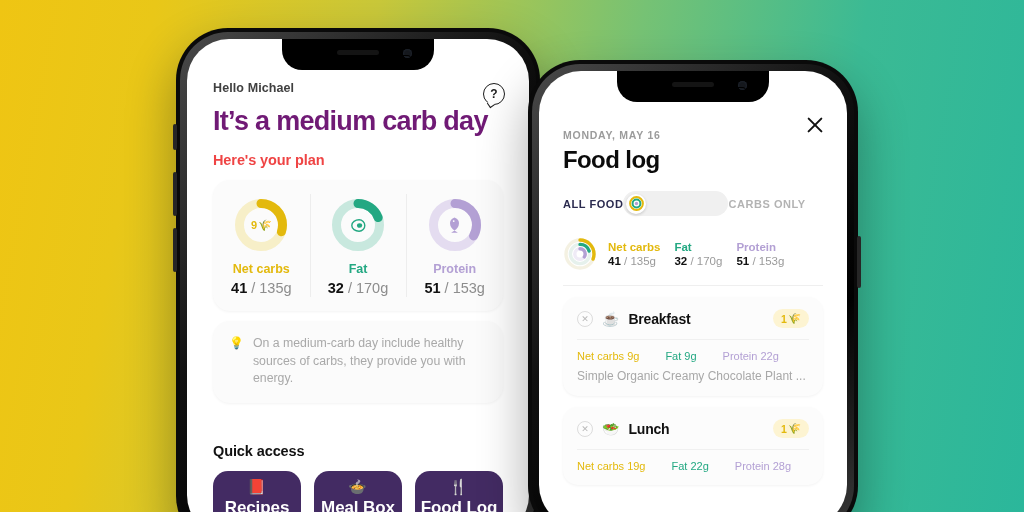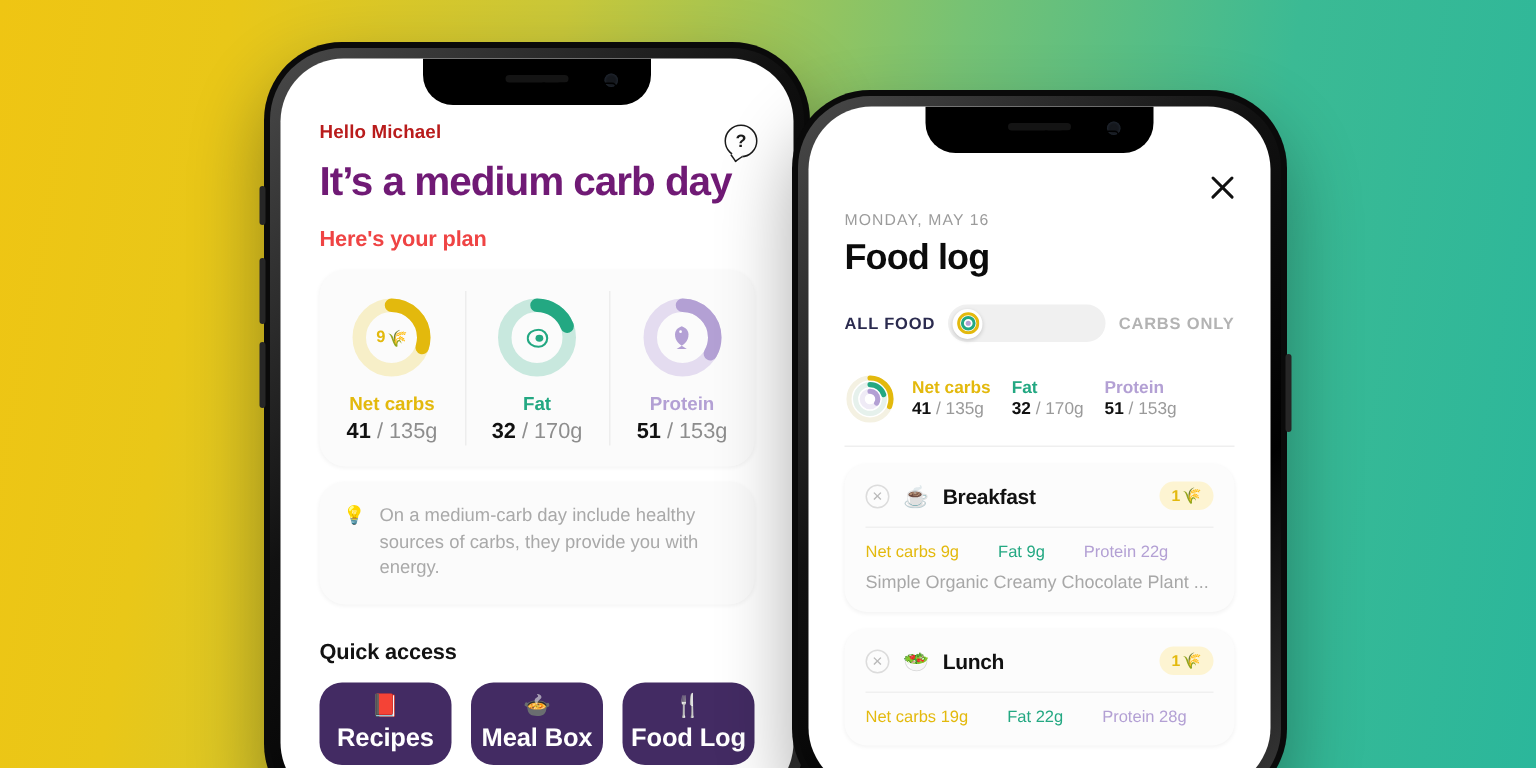--- a/index.html
+++ b/index.html
@@ -44,21 +44,21 @@
   .bars i:nth-child(1){height:4px}.bars i:nth-child(2){height:6px}
   .bars i:nth-child(3){height:8.5px}.bars i:nth-child(4){height:11px}
   .batt { width:22px; height:11px; border:1.4px solid #000; border-radius:3px; position:relative;
           padding:1.3px; }
   .batt::after { content:""; position:absolute; right:-3.4px; top:3px; width:1.8px; height:4px;
           background:#000; border-radius:0 1px 1px 0; }
   .batt b { display:block; height:100%; width:62%; background:#000; border-radius:1px; }
 
   
   .lscreen { padding:0 26px; }
-  .hello { font-size:12.5px; color:#b91c1c; font-weight:600; margin-top:8px; letter-spacing:.1px; }
+  .hello { font-size:12.5px; color:#404040; font-weight:600; margin-top:8px; letter-spacing:.1px; }
   .help-icon { position:absolute; right:24px; top:44px; width:22px; height:22px;
                border:1.7px solid #1b1b1b; border-radius:50%; display:flex; align-items:center;
                justify-content:center; font-size:12px; font-weight:700; color:#1b1b1b; }
   .help-icon::after{ content:""; position:absolute; bottom:-3px; left:4px; width:5px; height:5px;
                background:#fff; border-right:1.7px solid #1b1b1b; border-bottom:1.7px solid #1b1b1b;
                transform:rotate(55deg); }
   h1.headline { font-size:27px; font-weight:700; letter-spacing:-.7px; color:#701a75;
                margin-top:11px; line-height:1.12; }
   .subhead { font-size:14.5px; font-weight:700; color:#ef4444; margin-top:16px; letter-spacing:-.1px; }
 
@@ -73,38 +73,38 @@
                justify-content:center; font-size:11px; font-weight:700; gap:1px; }
   .macro-name { font-size:12.5px; font-weight:700; margin-top:9px; }
   .macro-val { font-size:14.5px; color:#8d8d8d; margin-top:4px; font-weight:400; }
   .macro-val b { color:#111; font-weight:700; }
 
   .tip { margin-top:10px; background:#fbfbfb; border-radius:17px; padding:14px 16px 15px;
          display:flex; gap:9px; box-shadow:0 1px 3px rgba(0,0,0,.05); }
   .tip .bulb { font-size:12px; line-height:1.35; }
   .tip p { font-size:12.3px; color:#a9a9a9; line-height:1.42; }
 
-  .qa-title { font-size:14.5px; font-weight:700; color:#121212; margin-top:24px; letter-spacing:-.1px; }
+  .qa-title { font-size:14.5px; font-weight:700; color:#121212; margin-top:40px; letter-spacing:-.1px; }
   .qa-row { display:flex; gap:13px; margin-top:12px; }
   .qa-btn { flex:1; background:#432B63; border-radius:15px; height:55px; display:flex;
             flex-direction:column; align-items:center; justify-content:center; gap:4px;
             color:#fff; }
   .qa-ico { font-size:15px; line-height:1; }
   .qa-lbl { font-size:17px; font-weight:700; letter-spacing:-.1px; }
 
   
   .rscreen { padding:0 24px; }
   .close-x { position:absolute; right:22px; top:44px; width:20px; height:20px; cursor:pointer; }
   .close-x::before,.close-x::after { content:""; position:absolute; top:9px; left:0; width:20px;
             height:2.1px; background:#111; border-radius:2px; }
   .close-x::before{ transform:rotate(45deg);} .close-x::after{ transform:rotate(-45deg);}
-  .datelabel { font-size:10.5px; color:#9b9b9b; letter-spacing:.75px; font-weight:400; margin-top:36px; }
+  .datelabel { font-size:10.5px; color:#9b9b9b; letter-spacing:.75px; font-weight:700; margin-top:24px; }
   h2.rtitle { font-size:24px; font-weight:700; letter-spacing:-.6px; color:#0b0b0b; margin-top:5px; }
 
-  .seg { display:flex; align-items:center; justify-content:space-between; margin-top:17px; }
+  .seg { display:flex; align-items:center; margin-top:17px; }
   .seg-lbl { font-size:11px; font-weight:700; letter-spacing:.55px; }
   .seg-lbl.on { color:#2b2b4f; } .seg-lbl.off { color:#b3b3b3; }
   .toggle { width:105px; height:25px; border-radius:14px; background:#f0f0f0; position:relative; }
   .knob { position:absolute; left:3px; top:2.5px; width:20px; height:20px; border-radius:50%;
           background:#fff; box-shadow:0 1px 3px rgba(0,0,0,.18); display:flex;
           align-items:center; justify-content:center; }
 
   .summary { display:flex; align-items:center; gap:11px; padding:15px 0 14px; margin-top:6px;
              border-bottom:1px solid #efefef; }
   .mini-rings { width:34px; height:34px; flex:0 0 34px; position:relative; }

